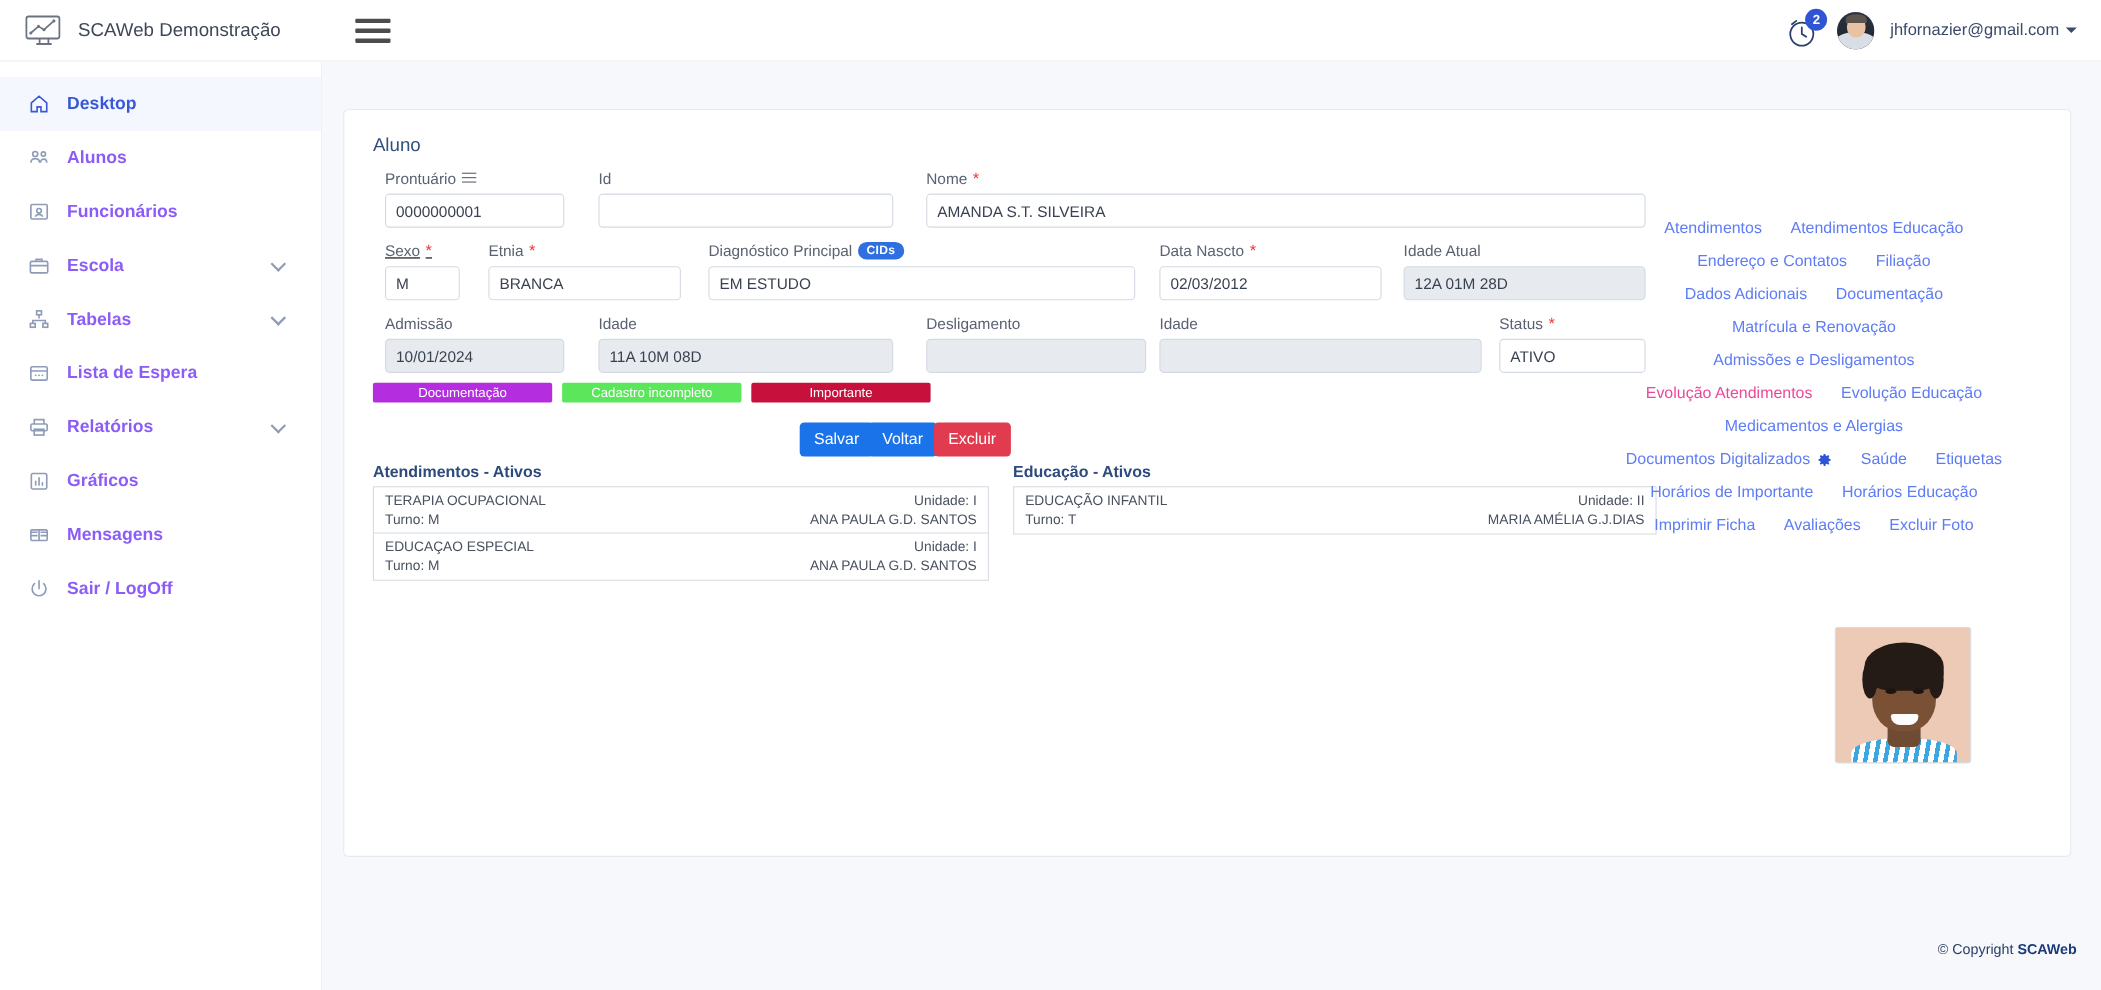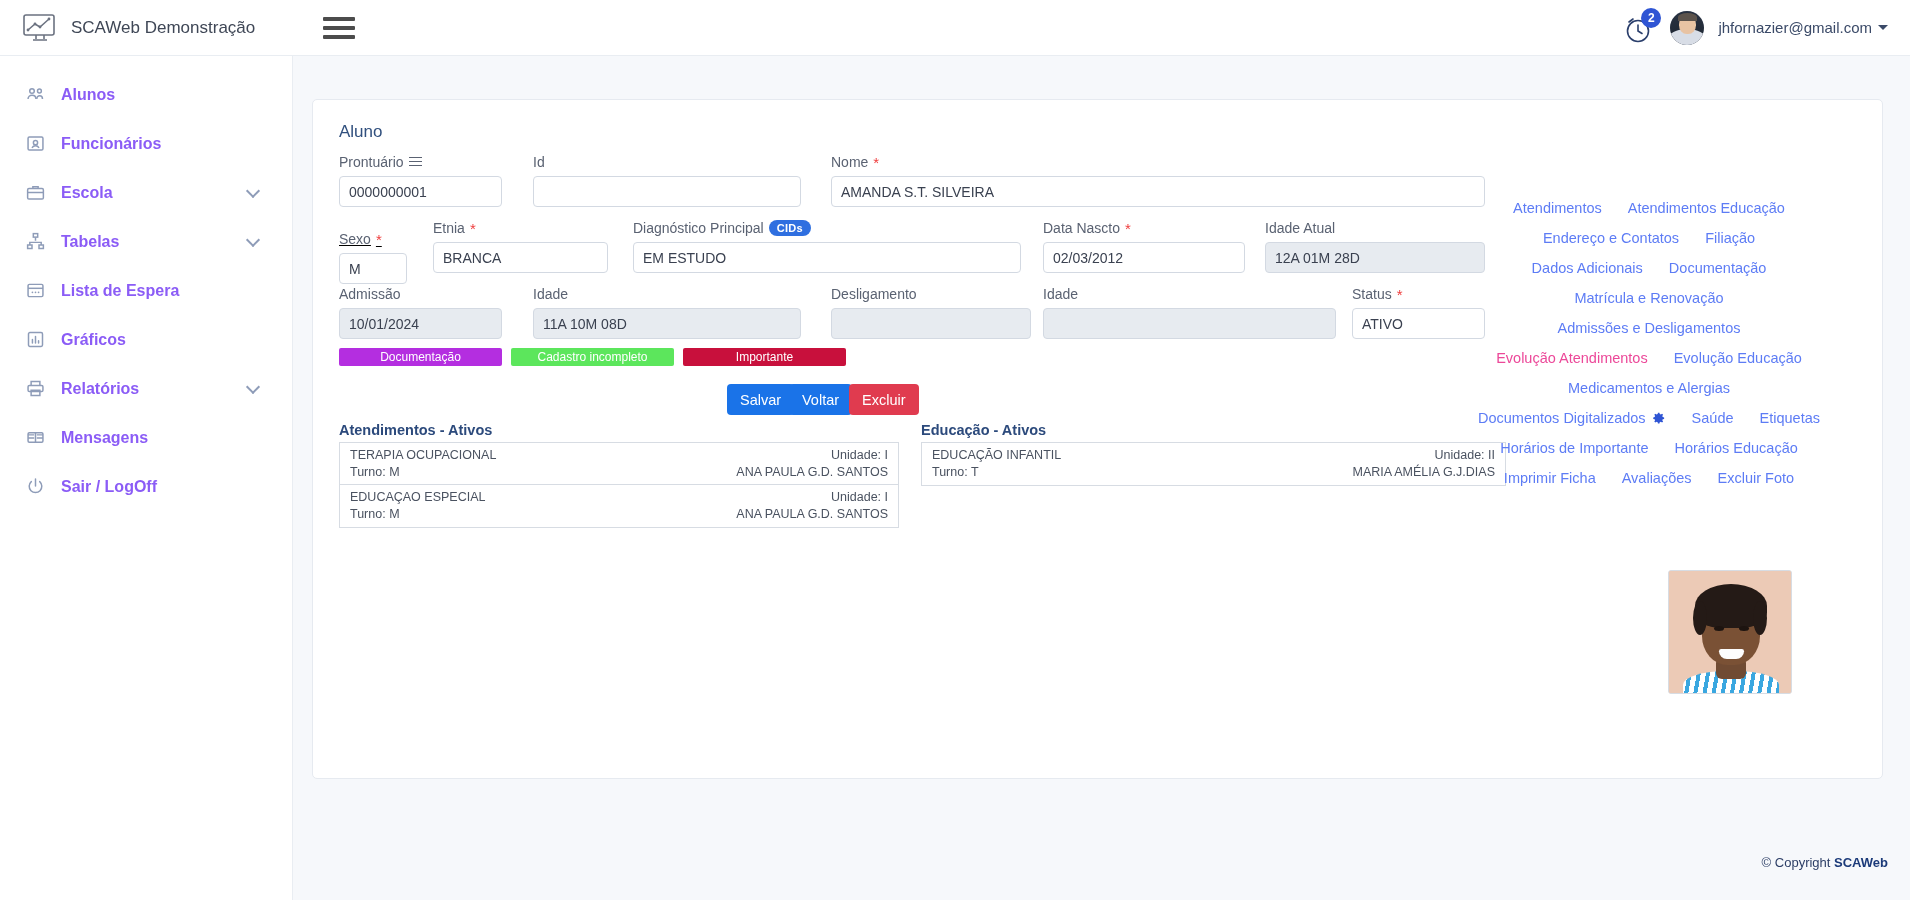--- a/index.html
+++ b/index.html
@@ -88,21 +88,21 @@
   }
   #card {
     position: absolute; left: 19px; top: 43px; width: 1571px; height: 680px;
     background: #ffffff; border: 1px solid #e6eaf0; border-radius: 5px;
   }
   #card-title {
     position: absolute; left: 26px; top: 22px;
     font-size: 17px; color: #31507e; font-weight: 400;
   }
 
-  .fld { position: absolute; }
+  .fld { position: absolute; margin-left: 11px; }
   .fld-label {
     font-size: 14px; color: #5a6272; margin-bottom: 6px;
     display: flex; align-items: center; gap: 5px; white-space: nowrap;
   }
   .req { color: #ef3d3d; font-size: 15px; line-height: 1; }
   .inp {
     height: 31px; border: 1px solid #d3d9e2; border-radius: 4px;
     background: #ffffff; font-size: 14px; color: #3a4150;
     padding: 0 9px; width: 100%; font-family: "Liberation Sans", sans-serif;
   }
@@ -223,20 +223,28 @@
         <span class="a-hair"></span>
     </div>
     <div id="user-email">
       <span>jhfornazier@gmail.com</span>
       <span class="caret-down"></span>
     </div>
   </div>
 </div>
 
 <div id="sidebar">
+    <div class="nav-item active">
+      <span class="nav-ic" style="color: rgb(56, 88, 214);">
+        <svg viewBox="0 0 24 24" fill="none" stroke="currentColor" stroke-width="1.7">
+          <path d="M4 11 L12 4 L20 11 V20 H14 V15 H10 V20 H4 Z"></path>
+        </svg>
+      </span>
+      <span>Desktop</span>
+    </div>
     <div class="nav-item">
       <span class="nav-ic" style="color: rgb(142, 156, 184);">
         <svg viewBox="0 0 24 24" fill="none" stroke="currentColor" stroke-width="1.7">
           <circle cx="8" cy="8" r="2.6"></circle>
           <circle cx="16.5" cy="8" r="2.2"></circle>
           <path d="M3.5 17c0-2.6 2-4.2 4.5-4.2S12.5 14.4 12.5 17"></path>
           <path d="M13.5 17c0-2.3 1.6-3.7 3.3-3.7S20 14.7 20 17"></path>
         </svg>
       </span>
       <span>Alunos</span>
@@ -282,36 +290,36 @@
           <circle cx="8.5" cy="14" r="1" fill="currentColor" stroke="none"></circle>
           <circle cx="12" cy="14" r="1" fill="currentColor" stroke="none"></circle>
           <circle cx="15.5" cy="14" r="1" fill="currentColor" stroke="none"></circle>
         </svg>
       </span>
       <span>Lista de Espera</span>
     </div>
     <div class="nav-item">
       <span class="nav-ic" style="color: rgb(142, 156, 184);">
         <svg viewBox="0 0 24 24" fill="none" stroke="currentColor" stroke-width="1.7">
-          <rect x="4" y="4" width="16" height="16" rx="1.6"></rect>
-          <path d="M8.5 16v-4M12 16V8.5M15.5 16v-2.5" stroke-linecap="round"></path>
-        </svg>
-      </span>
-      <span>Gráficos</span>
-    </div>
-    <div class="nav-item">
-      <span class="nav-ic" style="color: rgb(142, 156, 184);">
-        <svg viewBox="0 0 24 24" fill="none" stroke="currentColor" stroke-width="1.7">
           <path d="M7 8.5V4h10v4.5"></path>
           <rect x="3.5" y="8.5" width="17" height="7" rx="1.5"></rect>
           <rect x="7" y="14" width="10" height="6"></rect>
         </svg>
       </span>
       <span>Relatórios</span>
       <span class="nav-chev"></span>
+    </div>
+    <div class="nav-item">
+      <span class="nav-ic" style="color: rgb(142, 156, 184);">
+        <svg viewBox="0 0 24 24" fill="none" stroke="currentColor" stroke-width="1.7">
+          <rect x="4" y="4" width="16" height="16" rx="1.6"></rect>
+          <path d="M8.5 16v-4M12 16V8.5M15.5 16v-2.5" stroke-linecap="round"></path>
+        </svg>
+      </span>
+      <span>Gráficos</span>
     </div>
     <div class="nav-item">
       <span class="nav-ic" style="color: rgb(142, 156, 184);">
         <svg viewBox="0 0 24 24" fill="none" stroke="currentColor" stroke-width="1.7">
           <rect x="3.5" y="6.5" width="17" height="11" rx="1.4"></rect>
           <path d="M12 6.5v11M3.5 9h7M13.5 9h7M3.5 12.5h7M13.5 12.5h7"></path>
         </svg>
       </span>
       <span>Mensagens</span>
     </div>
@@ -351,21 +359,21 @@
     </div>
 
     <div class="fld" style="left:518px; top:54px; width:654px;">
       <div class="fld-label">
         <span>Nome</span>
           <span class="req">*</span>
       </div>
       <input class="inp" value="AMANDA S.T. SILVEIRA" style="">
     </div>
 
-    <div class="fld" style="left:26px; top:131px; width:68px;text-decoration:underline;">
+    <div class="fld" style="left:26px; top:120px; width:68px;text-decoration:underline;">
       <div class="fld-label">
         <span>Sexo</span>
           <span class="req">*</span>
       </div>
       <input class="inp" value="M" style="">
     </div>
 
     <div class="fld" style="left:120px; top:120px; width:175px;">
       <div class="fld-label">
         <span>Etnia</span>

